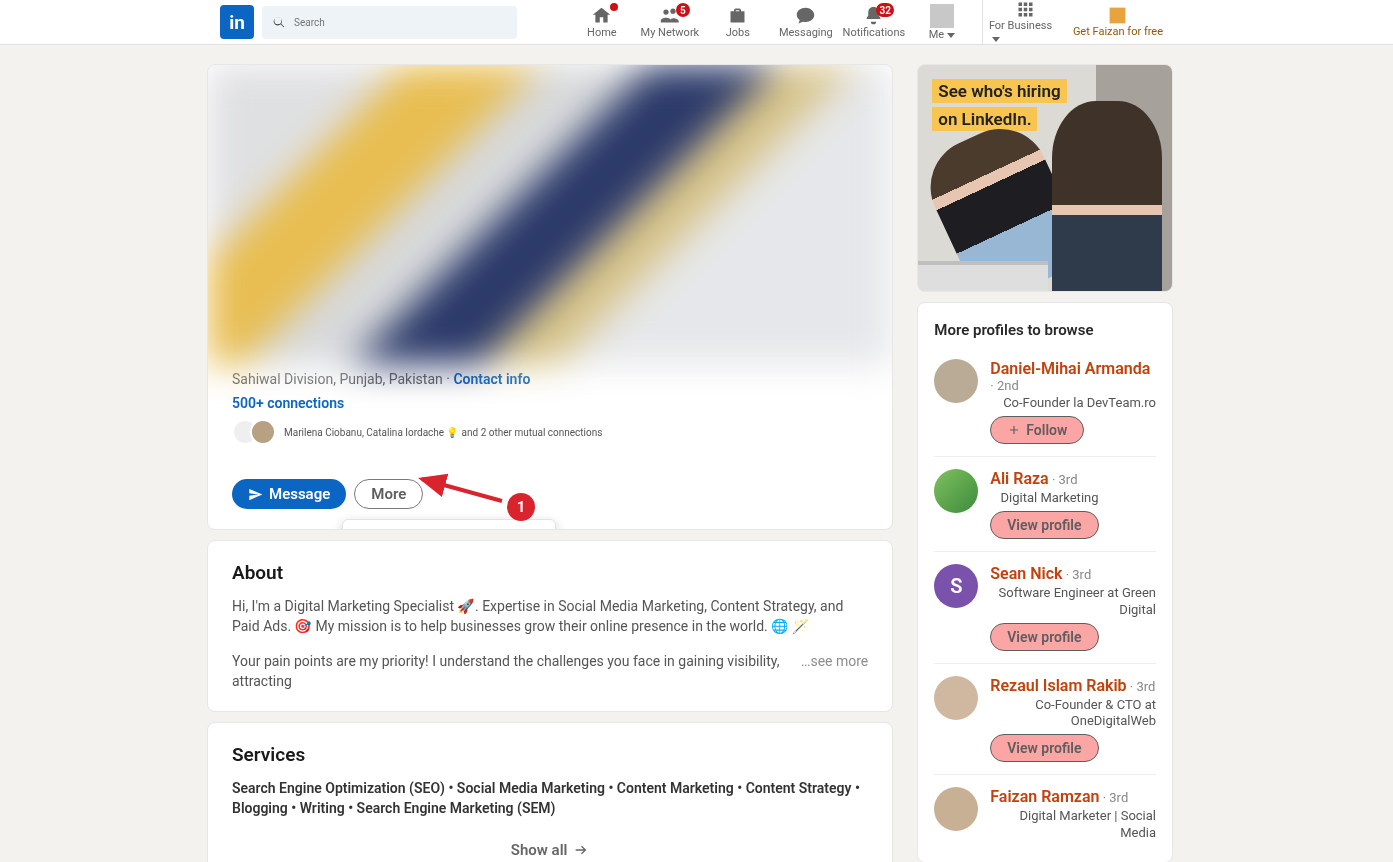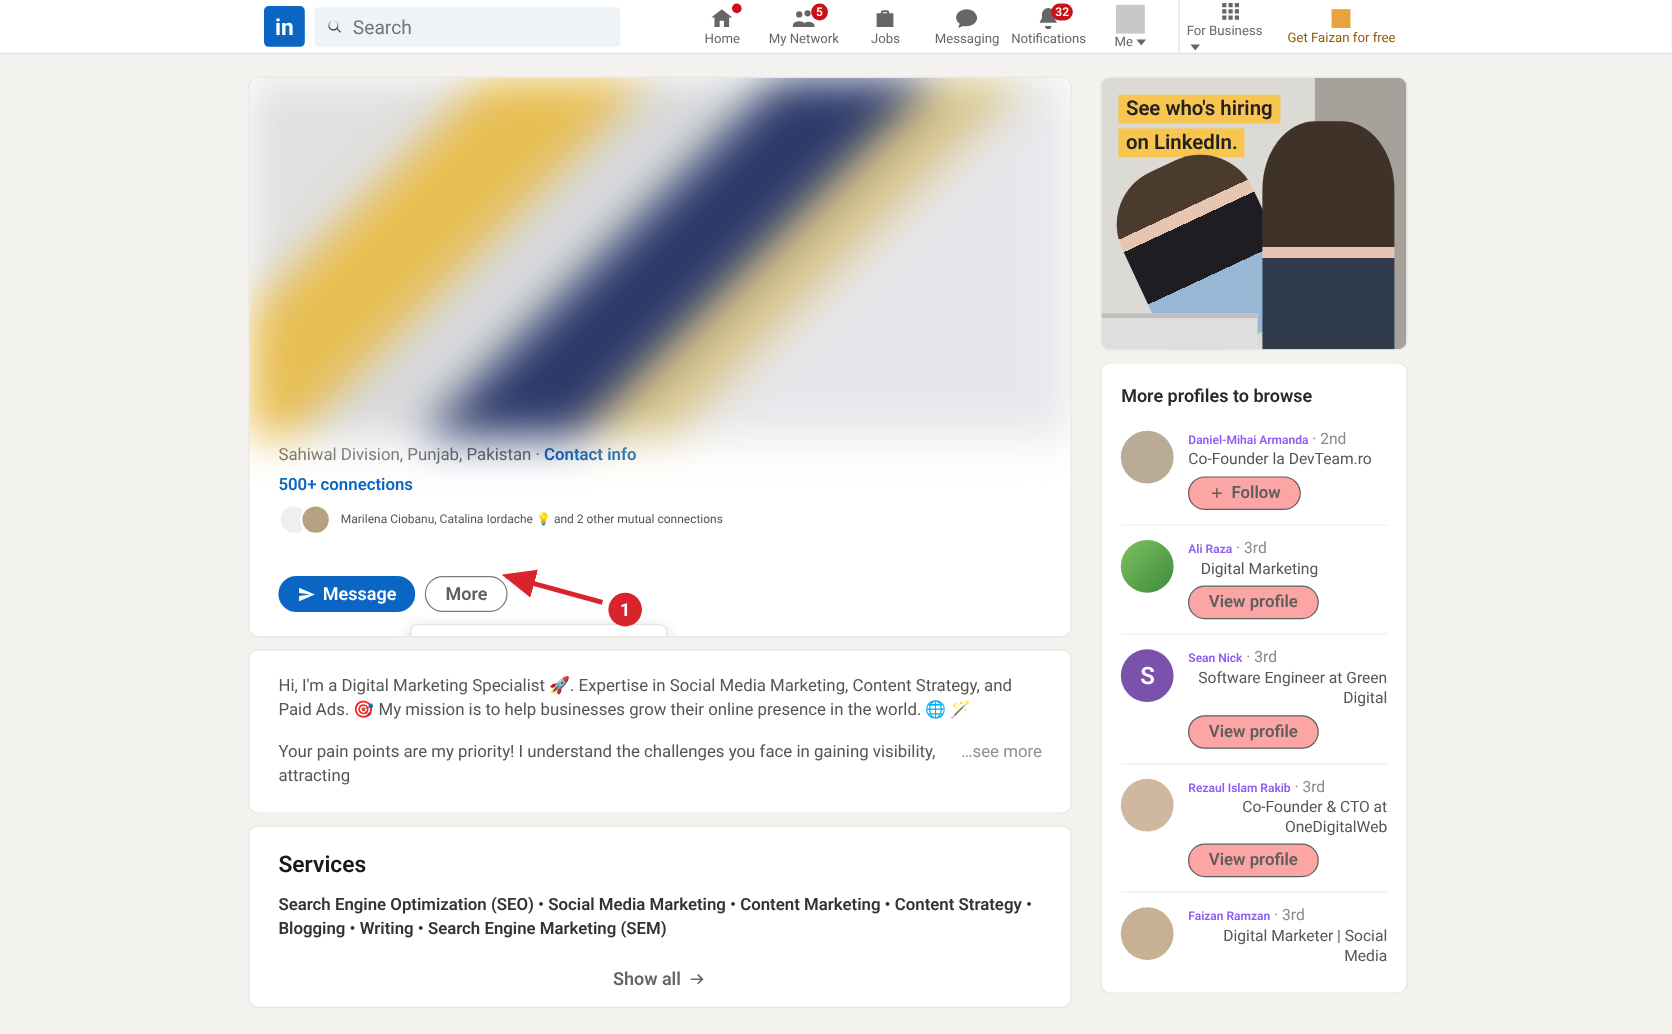--- a/index.html
+++ b/index.html
@@ -4,21 +4,21 @@
 <style>
   * { margin:0; padding:0; box-sizing:border-box; font-family: -apple-system, "Segoe UI", Roboto, Helvetica, Arial, sans-serif; }
   body { background:#f3f2ef; color:#191919; width:1393px; height:862px; overflow:hidden; }
   a { color:#0a66c2; text-decoration:none; }
 
   
   .header { background:#fff; border-bottom:1px solid #e0e0e0; height:45px; display:flex; align-items:center; padding:0 220px; position:relative; }
   .logo { width:34px; height:34px; background:#0a66c2; color:#fff; display:flex; align-items:center; justify-content:center; font-weight:700; font-size:19px; border-radius:4px; }
   .search { margin-left:8px; background:#eef3f7; border-radius:4px; height:33px; width:255px; display:flex; align-items:center; padding:0 10px; color:#5f5f5f; }
   .search svg { width:14px; height:14px; fill:#3d3d3d; }
-  .search input { border:none; background:transparent; flex:1; margin-left:8px; font-size:16px; outline:none; color:#191919; }
+  .search input { border:none; background:transparent; flex:1; margin-left:8px; font-size:10px; outline:none; color:#191919; }
   .nav { margin-left:auto; display:flex; align-items:center; height:100%; }
   .nav-item { width:68px; height:100%; display:flex; flex-direction:column; align-items:center; justify-content:center; position:relative; color:#666; font-size:11px; cursor:pointer; }
   .nav-item .ico { height:20px; display:flex; align-items:center; justify-content:center; }
   .nav-item svg { width:21px; height:21px; fill:#666; }
   .badge { position:absolute; top:3px; right:14px; background:#cc1016; color:#fff; min-width:14px; height:14px; padding:0 3px; border-radius:8px; font-size:10px; font-weight:600; display:flex; align-items:center; justify-content:center; }
   .nav-item.av .ico { width:24px; height:24px; background:#c8c8c8; border:0; }
   .nav-divider { width:1px; height:100%; background:#e0e0e0; margin:0 6px; }
   .nav-biz { width:74px; }
   .nav-prem { width:auto; padding:0 10px; }
   .nav-prem a { color:#915907; font-size:11px; text-align:center; line-height:14px; }
@@ -75,21 +75,21 @@
   .ad-laptop { position:absolute; bottom:0; left:0; width:130px; height:30px; background:#dedede; border-top:4px solid #bfbfbf; }
 
   .right .card h3 { font-size:15px; font-weight:600; padding:18px 16px 8px 16px; color:#282828; }
   .prof-list { padding:0 16px 8px; }
   .prof { display:flex; gap:12px; padding:12px 0; border-bottom:1px solid #eee; }
   .prof:last-child { border-bottom:none; }
   .avatar { width:44px; height:44px; border-radius:50%; background:#c7c7c7; flex-shrink:0; display:flex; align-items:center; justify-content:center; color:#fff; font-weight:600; font-size:20px;}
   .avatar.green { background:linear-gradient(135deg,#7fc15e,#3d8b3d); position:relative; }
   .avatar.purple { background:#7b52ab; }
   .prof-info { font-size:13px; }
-  .prof-info .nm { font-size:10px; font-weight:600; color:#8b5cf6; }
+  .prof-info .nm { font-size:16px; font-weight:600; color:#c2410c; }
   .prof-info .deg { color:#888; font-size:13px; font-weight:400; }
   .prof-info .hd { color:#555; margin-top:2px; line-height:1.3;text-align:right; }
   .btn-sec { margin-top:4px; display:inline-flex; align-items:center; gap:5px; border:1px solid #5e5e5e; background:#fca5a5; color:#5e5e5e; border-radius:20px; padding:5px 16px; font-size:14px; font-weight:600; cursor:pointer;}
   .btn-sec svg { width:14px; height:14px; fill:#5e5e5e; }
 
   
   .rel { position:relative; }
 </style>
 </head>
 <body>
@@ -215,20 +215,21 @@
             </div>
 
           </div>
 
         </div>
       </div>
     </div>
 
     <div class="card">
       <div class="sect">
+        <h2>About</h2>
         <p>Hi, I'm a Digital Marketing Specialist 🚀. Expertise in Social Media Marketing, Content Strategy, and Paid Ads. 🎯 My mission is to help businesses grow their online presence in the world. 🌐 🪄</p>
         <p style="margin-top:14px;display:flex;justify-content:space-between;gap:10px;">
           <span>Your pain points are my priority! I understand the challenges you face in gaining visibility, attracting</span>
           <span class="more">…see more</span>
         </p>
       </div>
     </div>
 
     <div class="card">
       <div class="sect" style="padding-bottom:8px;">

